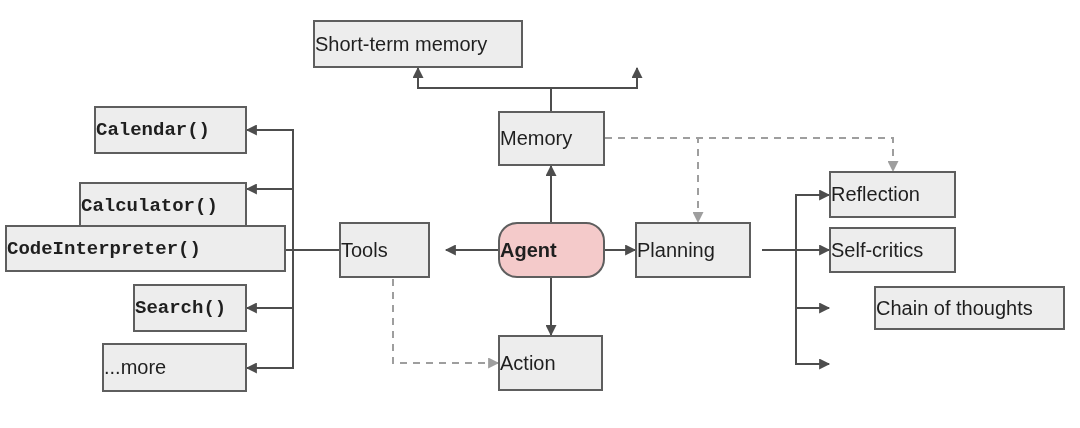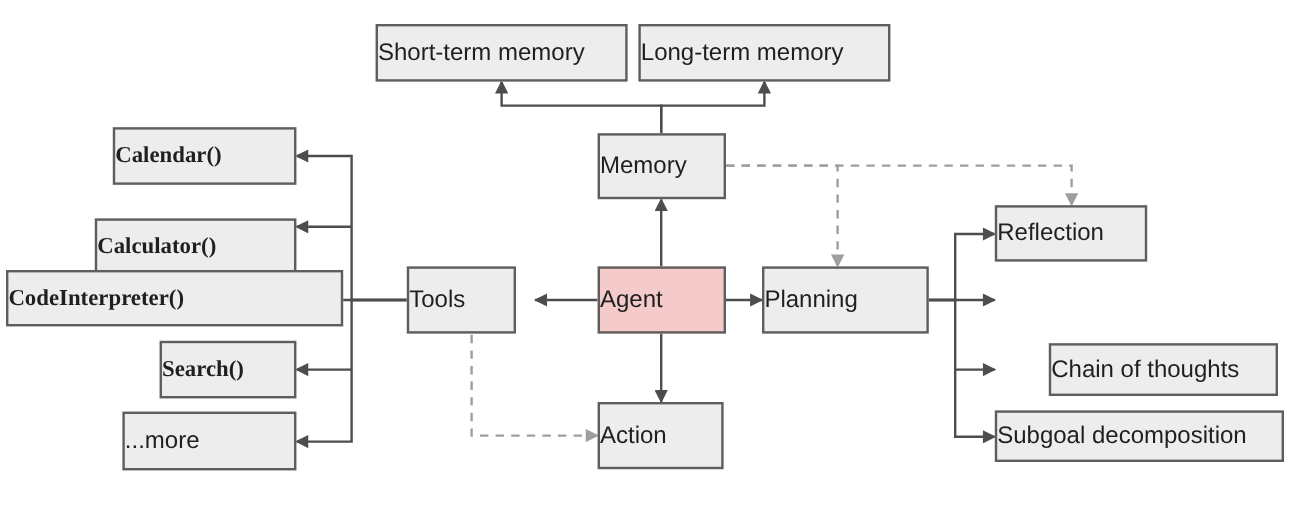--- a/index.html
+++ b/index.html
@@ -28,23 +28,23 @@
     position:absolute;
     box-sizing:border-box;
     background:var(--box-fill);
     border:2px solid var(--box-border);
     display:flex;align-items:center;justify-content:flex-start;
     color:var(--text);
     font-size:20px;
     text-align:center;
     white-space:nowrap;
   }
-  .node.pink{background:var(--agent-fill);font-weight:normal;}
+  .node.pink{background:var(--agent-fill);font-weight:bold;border-radius:19px;}
   .node.mono{
-    font-family:Liberation Serif, serif;
+    font-family:Liberation Mono, monospace;
     font-weight:bold;
     font-size:19px;
   }
 </style>
 </head>
 <body>
 
 <div id="canvas">
 
   <svg id="edges">
@@ -73,37 +73,34 @@
       <polyline points="796,308 796,364 829,364" class="edge solid" marker-end="url(#arrow-solid)"></polyline>
       <polyline points="605,138 698,138 698,222" class="edge dashed" marker-end="url(#arrow-dashed)"></polyline>
       <polyline points="605,138 893,138 893,171" class="edge dashed" marker-end="url(#arrow-dashed)"></polyline>
       <polyline points="393,279 393,363 498,363" class="edge dashed" marker-end="url(#arrow-dashed)"></polyline>
     </svg>
 
   <div class="node" style="left:313px;top:20px;width:210px;height:48px">
     <span>Short-term memory</span>
   </div>
 
-  <div class="node" style="left:532px;top:20px;width:210px;height:48px">
-    <span>Long-term memory</span>
-  </div>
 
   <div class="node" style="left:498px;top:111px;width:107px;height:55px">
     <span>Memory</span>
   </div>
 
   <div class="node pink" style="left:498px;top:222px;width:107px;height:56px">
     <span>Agent</span>
   </div>
 
   <div class="node" style="left:339px;top:222px;width:91px;height:56px">
     <span>Tools</span>
   </div>
 
-  <div class="node" style="left:635px;top:222px;width:139px;height:56px">
+  <div class="node" style="left:635px;top:222px;width:116px;height:56px">
     <span>Planning</span>
   </div>
 
   <div class="node" style="left:498px;top:335px;width:105px;height:56px">
     <span>Action</span>
   </div>
 
   <div class="node mono" style="left:94px;top:106px;width:153px;height:48px">
     <span>Calendar()</span>
   </div>
@@ -121,22 +118,22 @@
   </div>
 
   <div class="node" style="left:102px;top:343px;width:145px;height:49px">
     <span>...more</span>
   </div>
 
   <div class="node" style="left:829px;top:171px;width:127px;height:47px">
     <span>Reflection</span>
   </div>
 
+  <div class="node" style="left:829px;top:227px;width:127px;height:46px">
+    <span>Self-critics</span>
+  </div>
 
   <div class="node" style="left:874px;top:286px;width:191px;height:44px">
     <span>Chain of thoughts</span>
   </div>
 
-  <div class="node" style="left:829px;top:342px;width:241px;height:43px">
-    <span>Subgoal decomposition</span>
-  </div>
 
 </div>
 
 </body></html>

